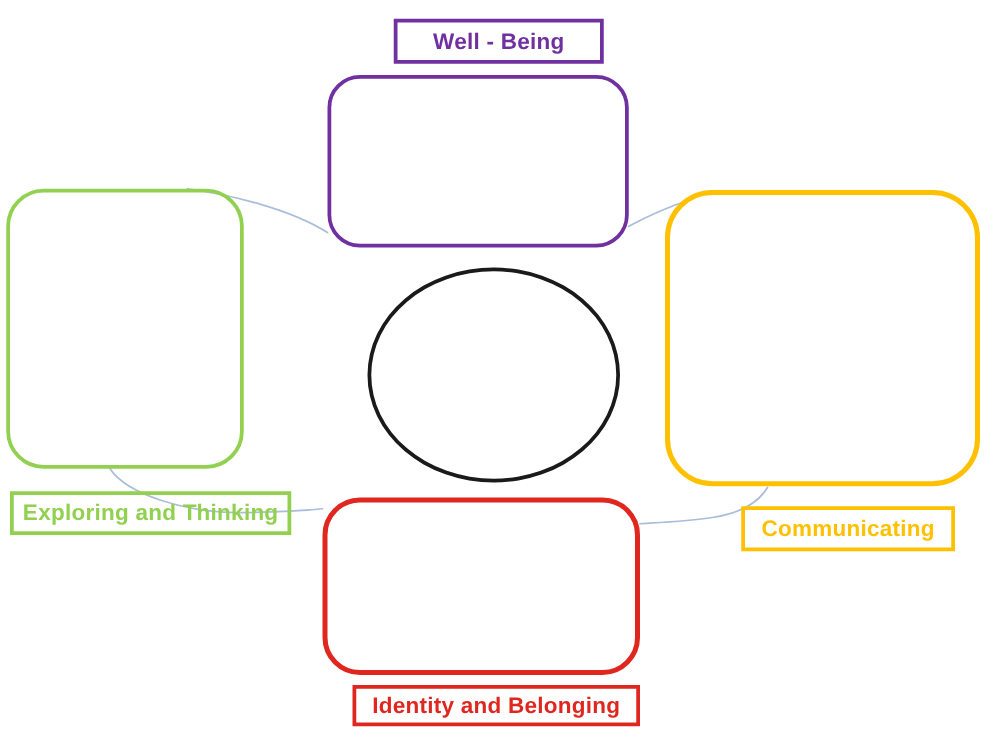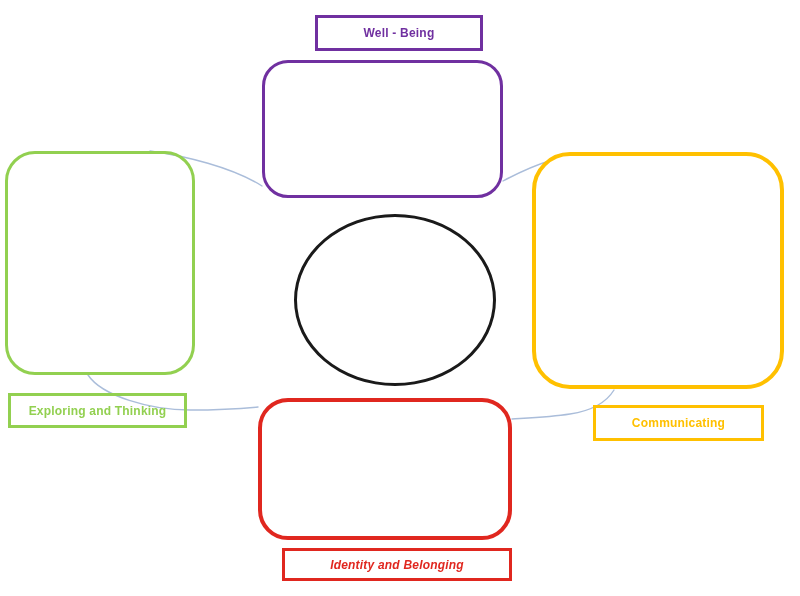--- a/index.html
+++ b/index.html
@@ -45,28 +45,28 @@
     z-index: 2;
   }
   .node-label {
     position: absolute;
     box-sizing: border-box;
     border: 3px solid;
     background: transparent;
     display: flex;
     align-items: center;
     justify-content: center;
-    font-size: 12px;
+    font-size: 18px;
     font-weight: 600;
     letter-spacing: 0.2px;
     white-space: nowrap;
     z-index: 3;
   }
   #label-top    { left: 315px; top: 15px;  width: 168px; height: 36px; }
-  #label-left   { left: 8px;   top: 393px; width: 179px; height: 35px; }
+  #label-left   { left: 8px;   top: 393px; width: 225px; height: 35px; }
   #label-right  { left: 593px; top: 405px; width: 171px; height: 36px; }
   #label-bottom { left: 282px; top: 548px; width: 230px; height: 33px; }
 </style>
 </head>
 <body>
 
 <div class="canvas">
 
   <svg class="connectors" viewBox="0 0 800 596" xmlns="http://www.w3.org/2000/svg">
     <path d="M150,151 C185,156 232,167 262,186" style="stroke: rgb(170, 189, 218);"></path>
@@ -84,15 +84,15 @@
   <div class="node-box" id="box-bottom" style="border-color: rgb(224, 39, 31);"></div>
 
   <div class="center-ellipse" style="border-color: rgb(26, 26, 26);"></div>
 
   <div class="node-label" id="label-top" style="border-color: rgb(112, 48, 160); color: rgb(112, 48, 160);">Well - Being</div>
 
   <div class="node-label" id="label-left" style="border-color: rgb(146, 208, 80); color: rgb(146, 208, 80);">Exploring and Thinking</div>
 
   <div class="node-label" id="label-right" style="border-color: rgb(255, 192, 0); color: rgb(255, 192, 0); text-align: right;">Communicating</div>
 
-  <div class="node-label" id="label-bottom" style="border-color: rgb(224, 39, 31); color: rgb(224, 39, 31); font-style: italic;">Identity and Belonging</div>
+  <div class="node-label" id="label-bottom" style="border-color: rgb(224, 39, 31); color: rgb(224, 39, 31);">Identity and Belonging</div>
 
 </div>
 
 </body></html>

